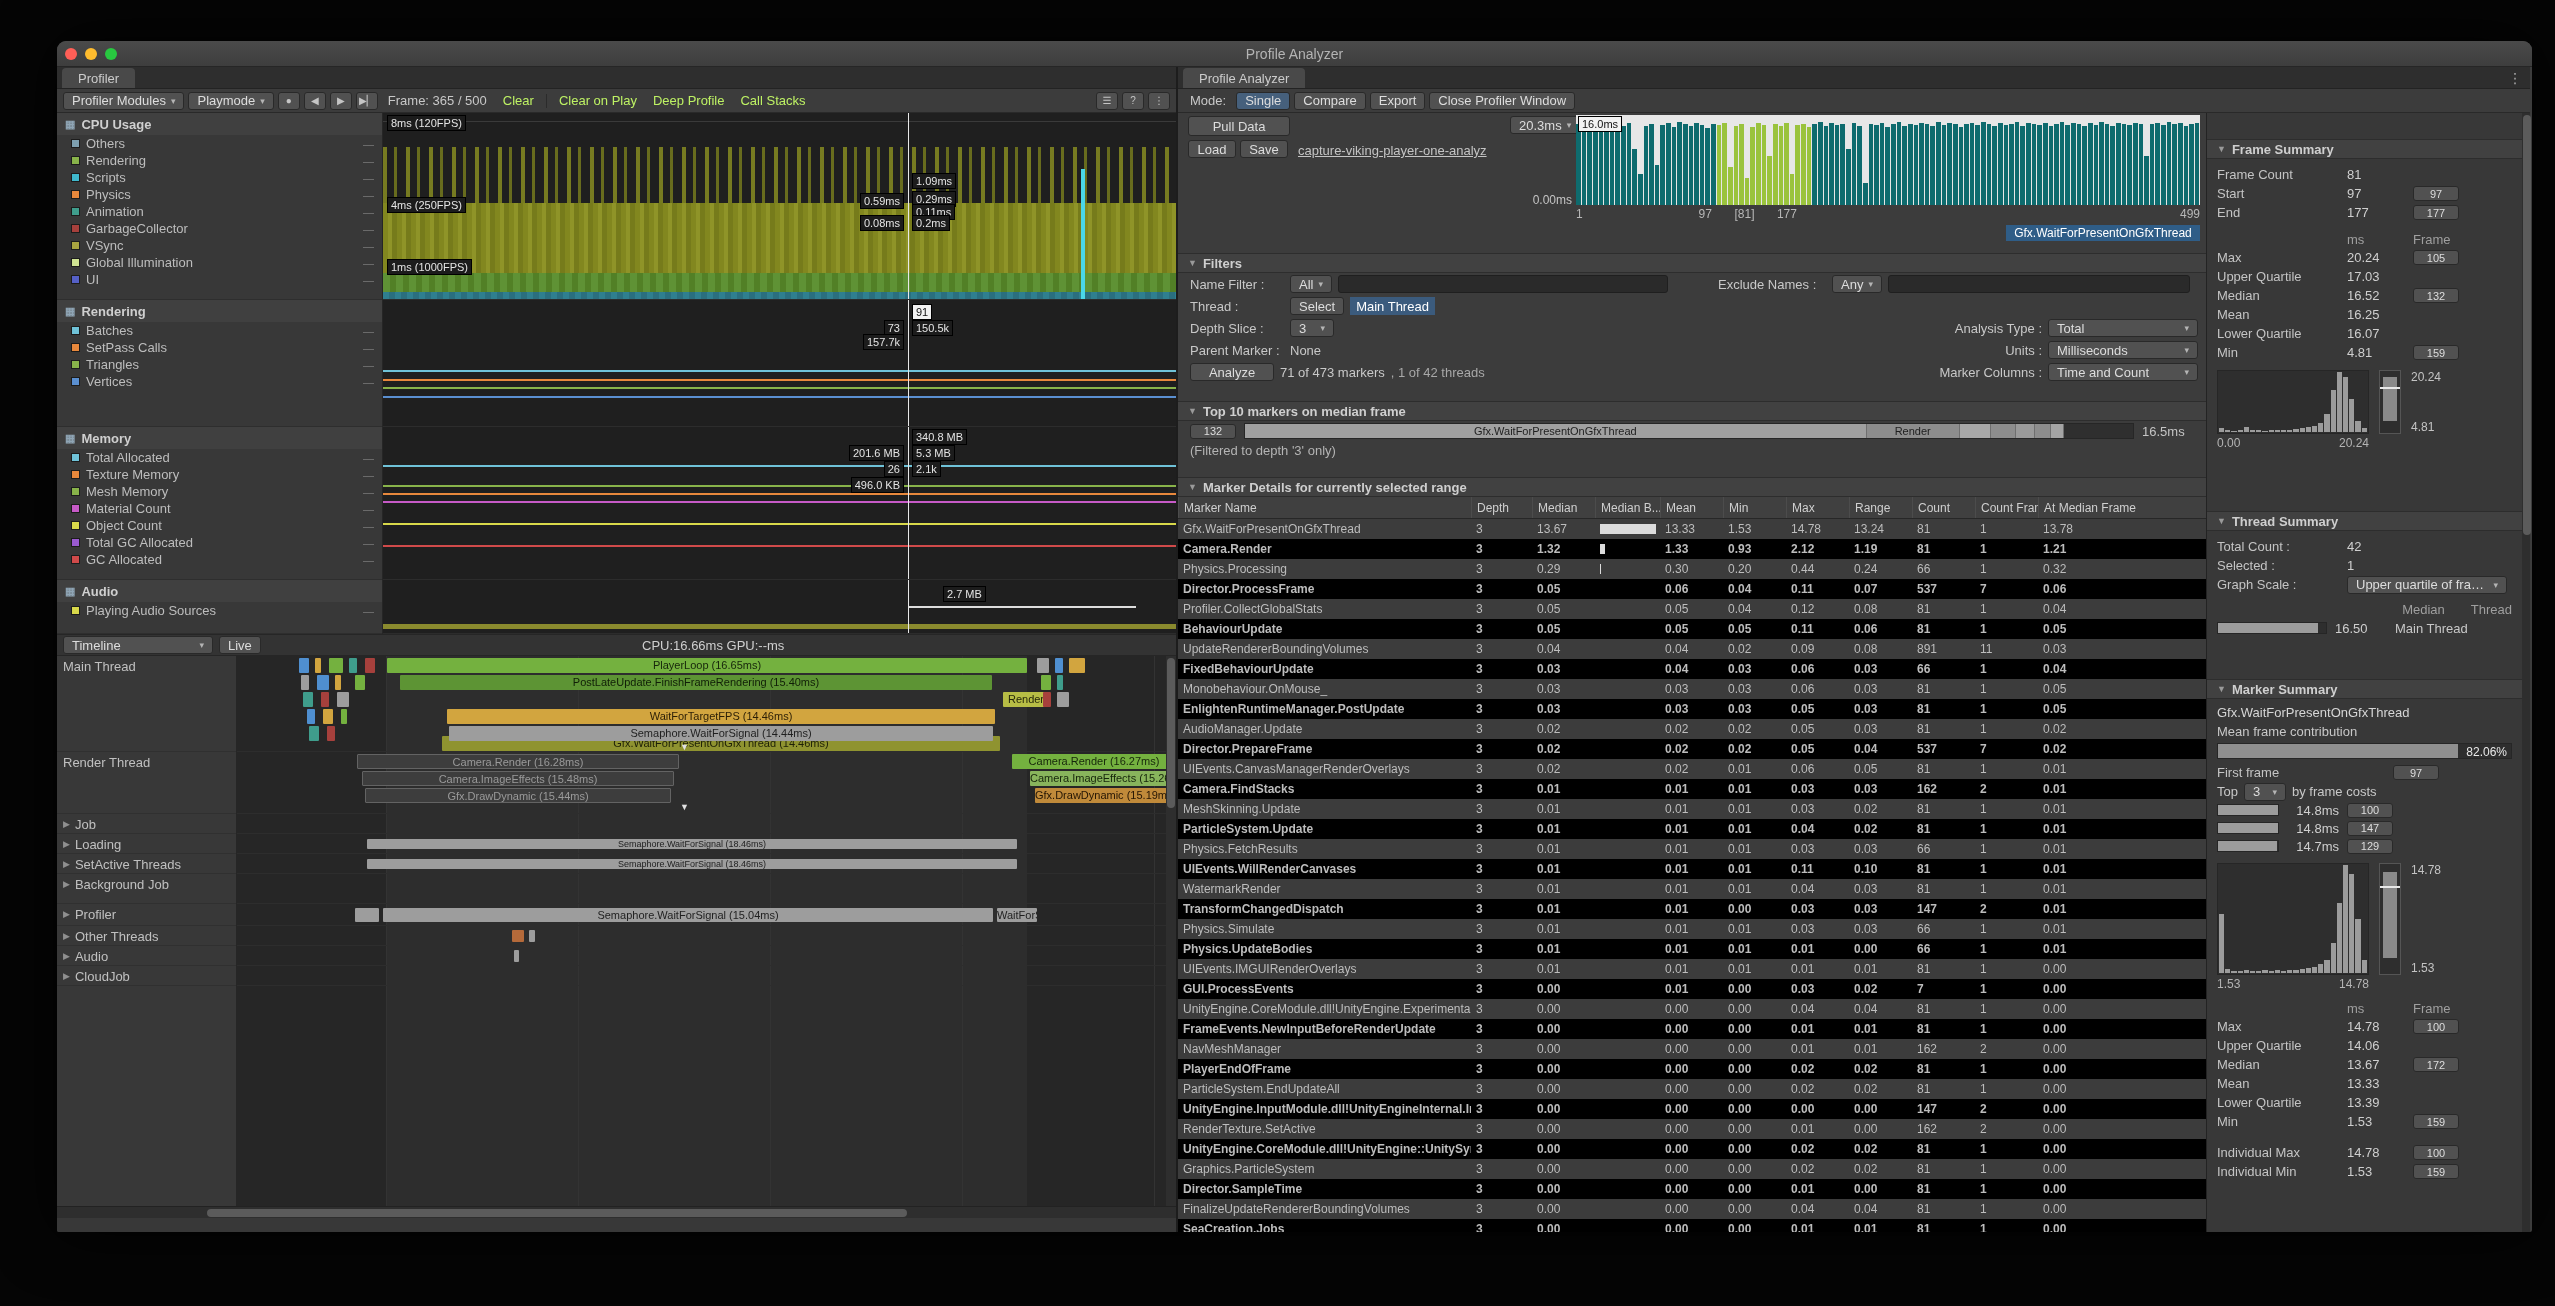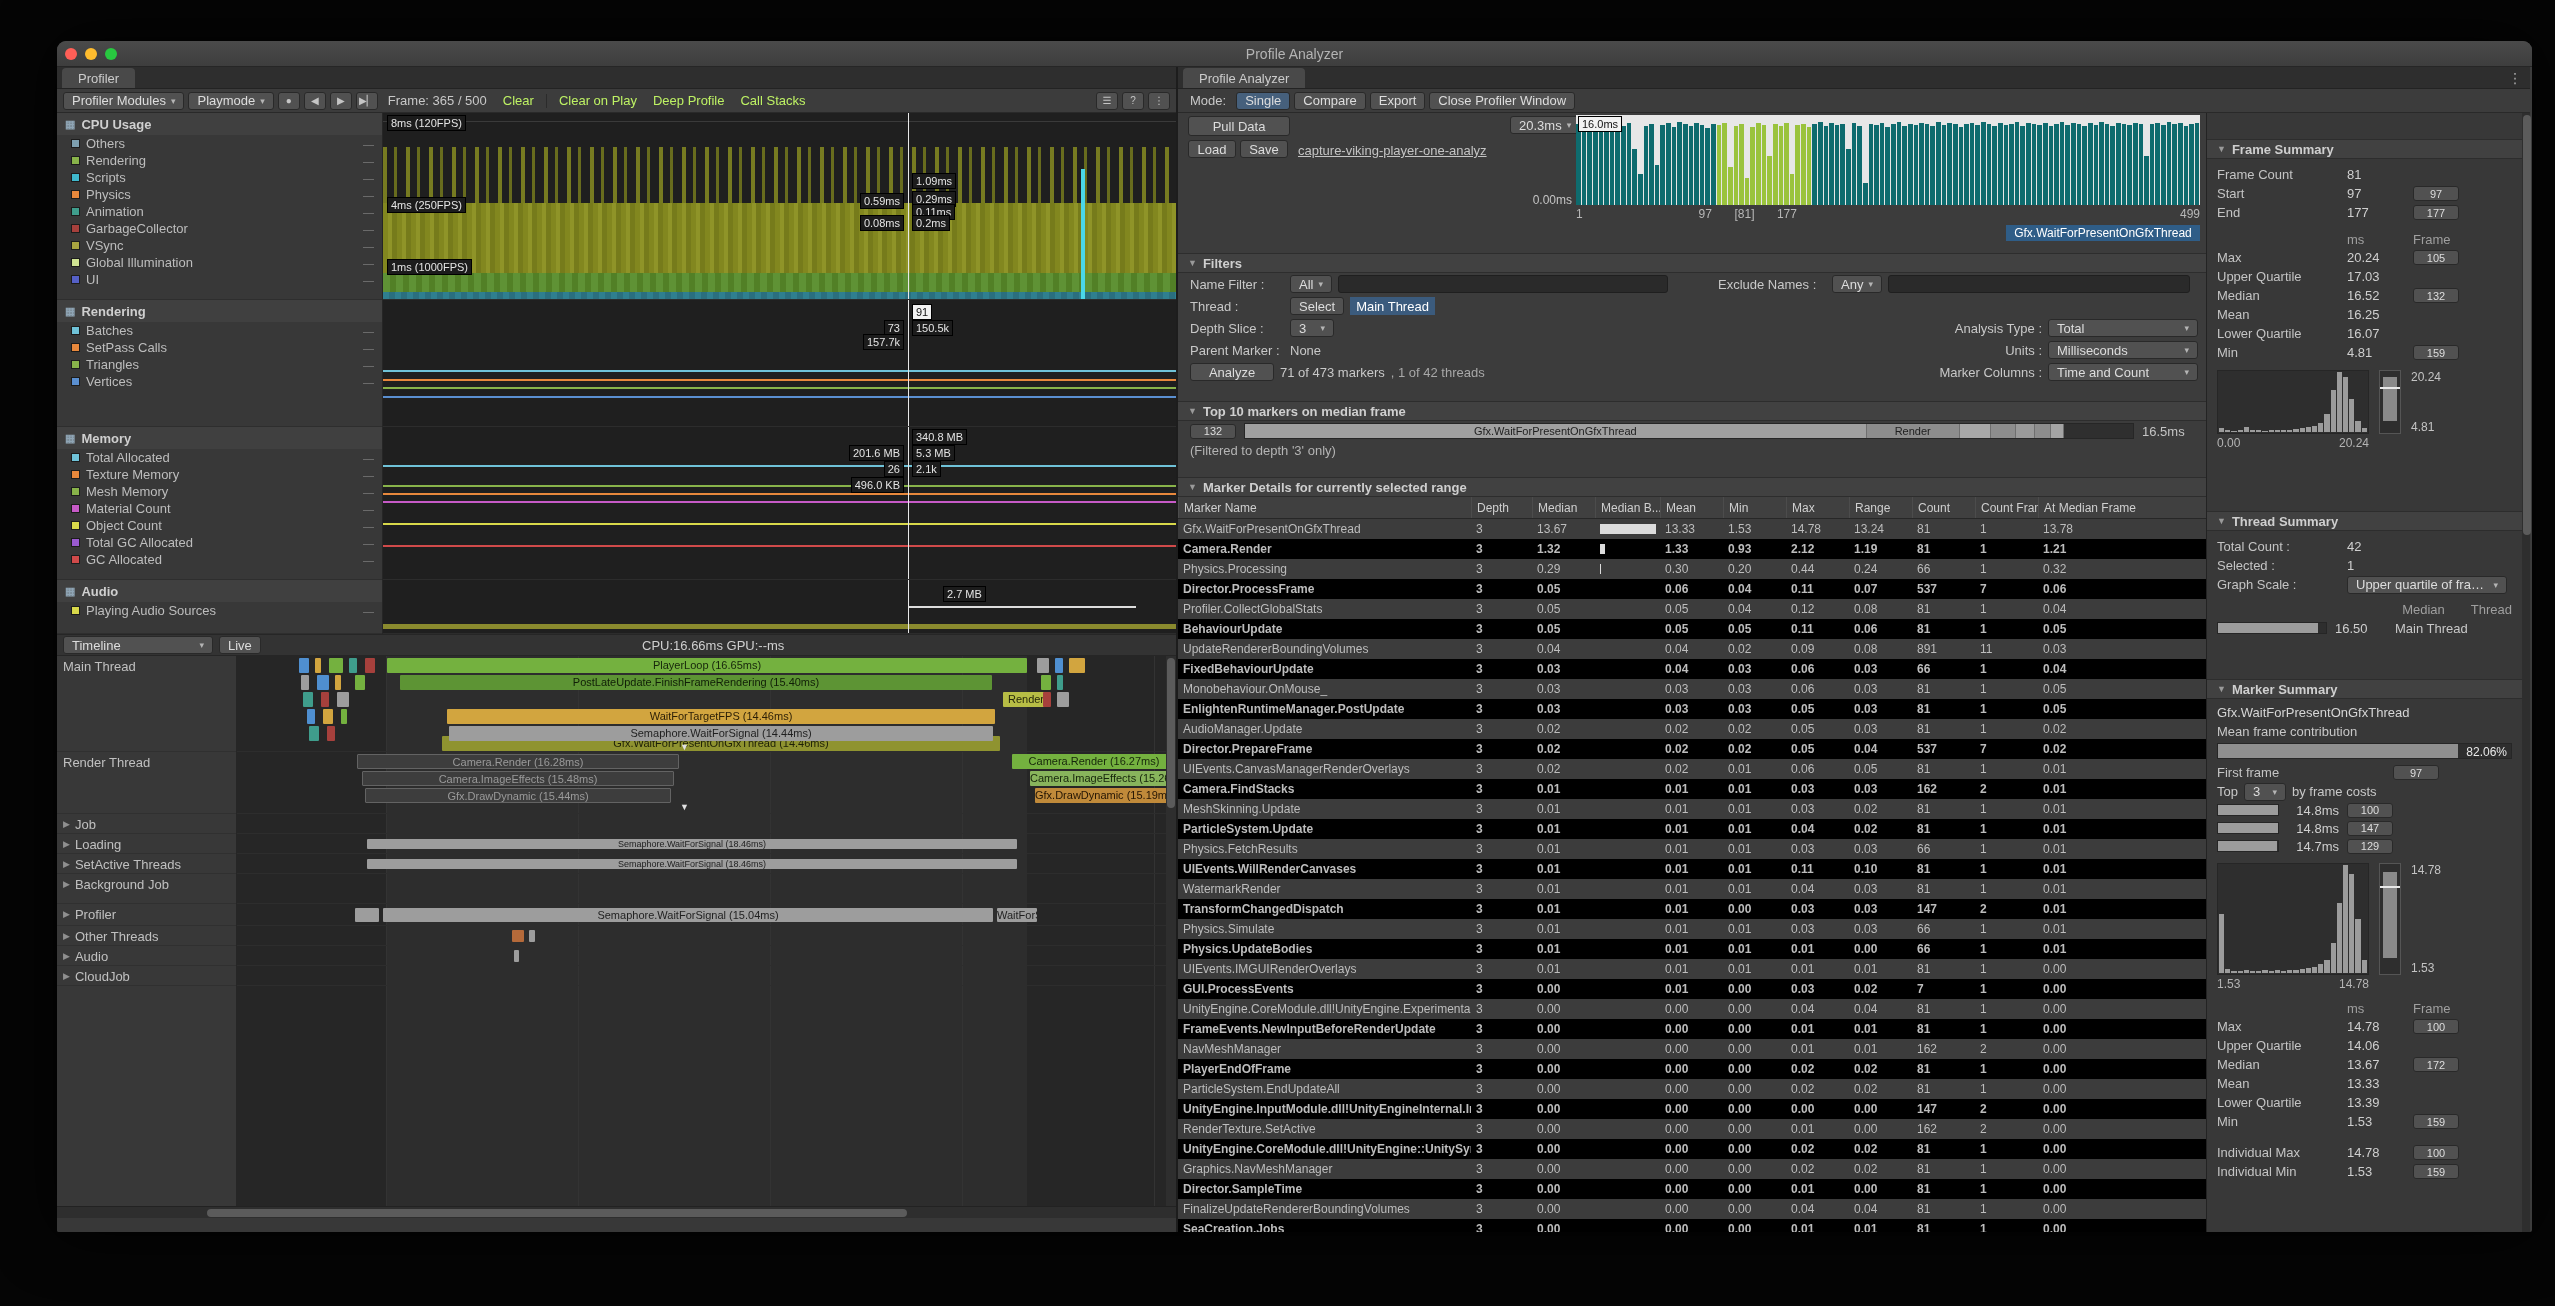--- a/index.html
+++ b/index.html
@@ -1160,21 +1160,21 @@
                   <div class="cell c-bar"></div>
                   <div class="cell c-num">0.00</div>
                   <div class="cell c-num">0.00</div>
                   <div class="cell c-num">0.02</div>
                   <div class="cell c-num">0.02</div>
                   <div class="cell c-num">81</div>
                   <div class="cell c-num">1</div>
                   <div class="cell c-last">0.00</div>
                 </div>
                 <div class="trow">
-                  <div class="cell c-name">Graphics.NavMeshManager</div>
+                  <div class="cell c-name">Graphics.ParticleSystem</div>
                   <div class="cell c-depth">3</div>
                   <div class="cell c-num">0.00</div>
                   <div class="cell c-bar"></div>
                   <div class="cell c-num">0.00</div>
                   <div class="cell c-num">0.00</div>
                   <div class="cell c-num">0.02</div>
                   <div class="cell c-num">0.02</div>
                   <div class="cell c-num">81</div>
                   <div class="cell c-num">1</div>
                   <div class="cell c-last">0.00</div>

